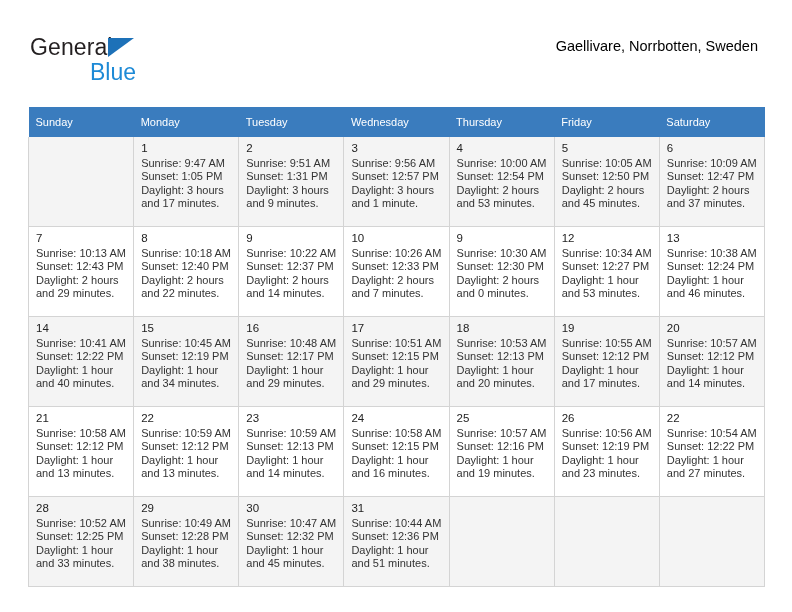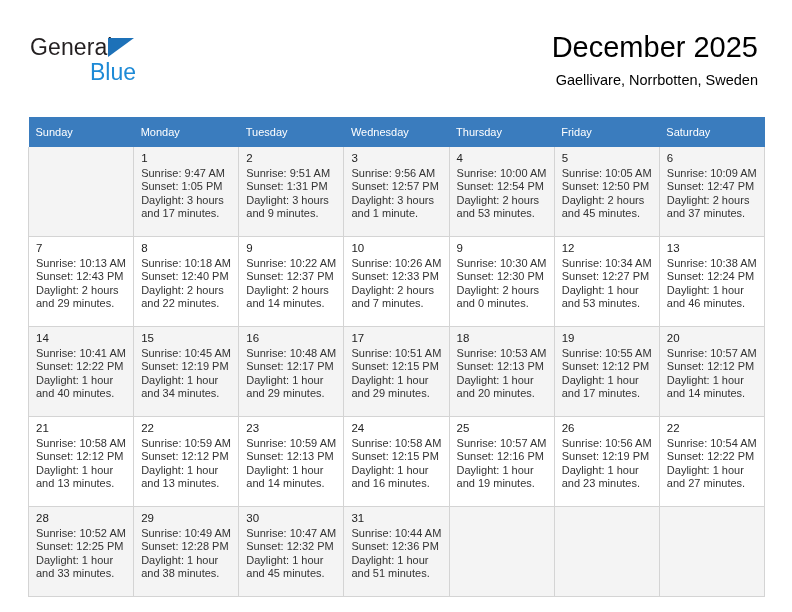--- a/index.html
+++ b/index.html
@@ -82,21 +82,21 @@
     line-height: 20px;
     margin-top: 6px;
     white-space: nowrap;
     text-align: right;
   }
 
   
   .calendar {
     position: absolute;
     left: 28px;
-    top: 117px;
+    top: 107px;
     width: 737px;
     border-collapse: collapse;
     table-layout: fixed;
   }
   .calendar th {
     background: #3a7cbe;
     color: #ffffff;
     font-size: 11px;
     font-weight: 400;
     text-align: left;
@@ -148,21 +148,20 @@
 
   <div class="header">
 
     <div class="brand">
       <span class="brand-line1">General</span>
       <span class="brand-triangle"></span>
       <span class="brand-line2">Blue</span>
     </div>
 
     <div class="title-block">
-      <div class="cal-title">December 2025</div>
       <div class="cal-subtitle">Gaellivare, Norrbotten, Sweden</div>
     </div>
 
   </div>
 
   <table class="calendar">
     <thead>
       <tr>
         <th>Sunday</th>
         <th>Monday</th>

